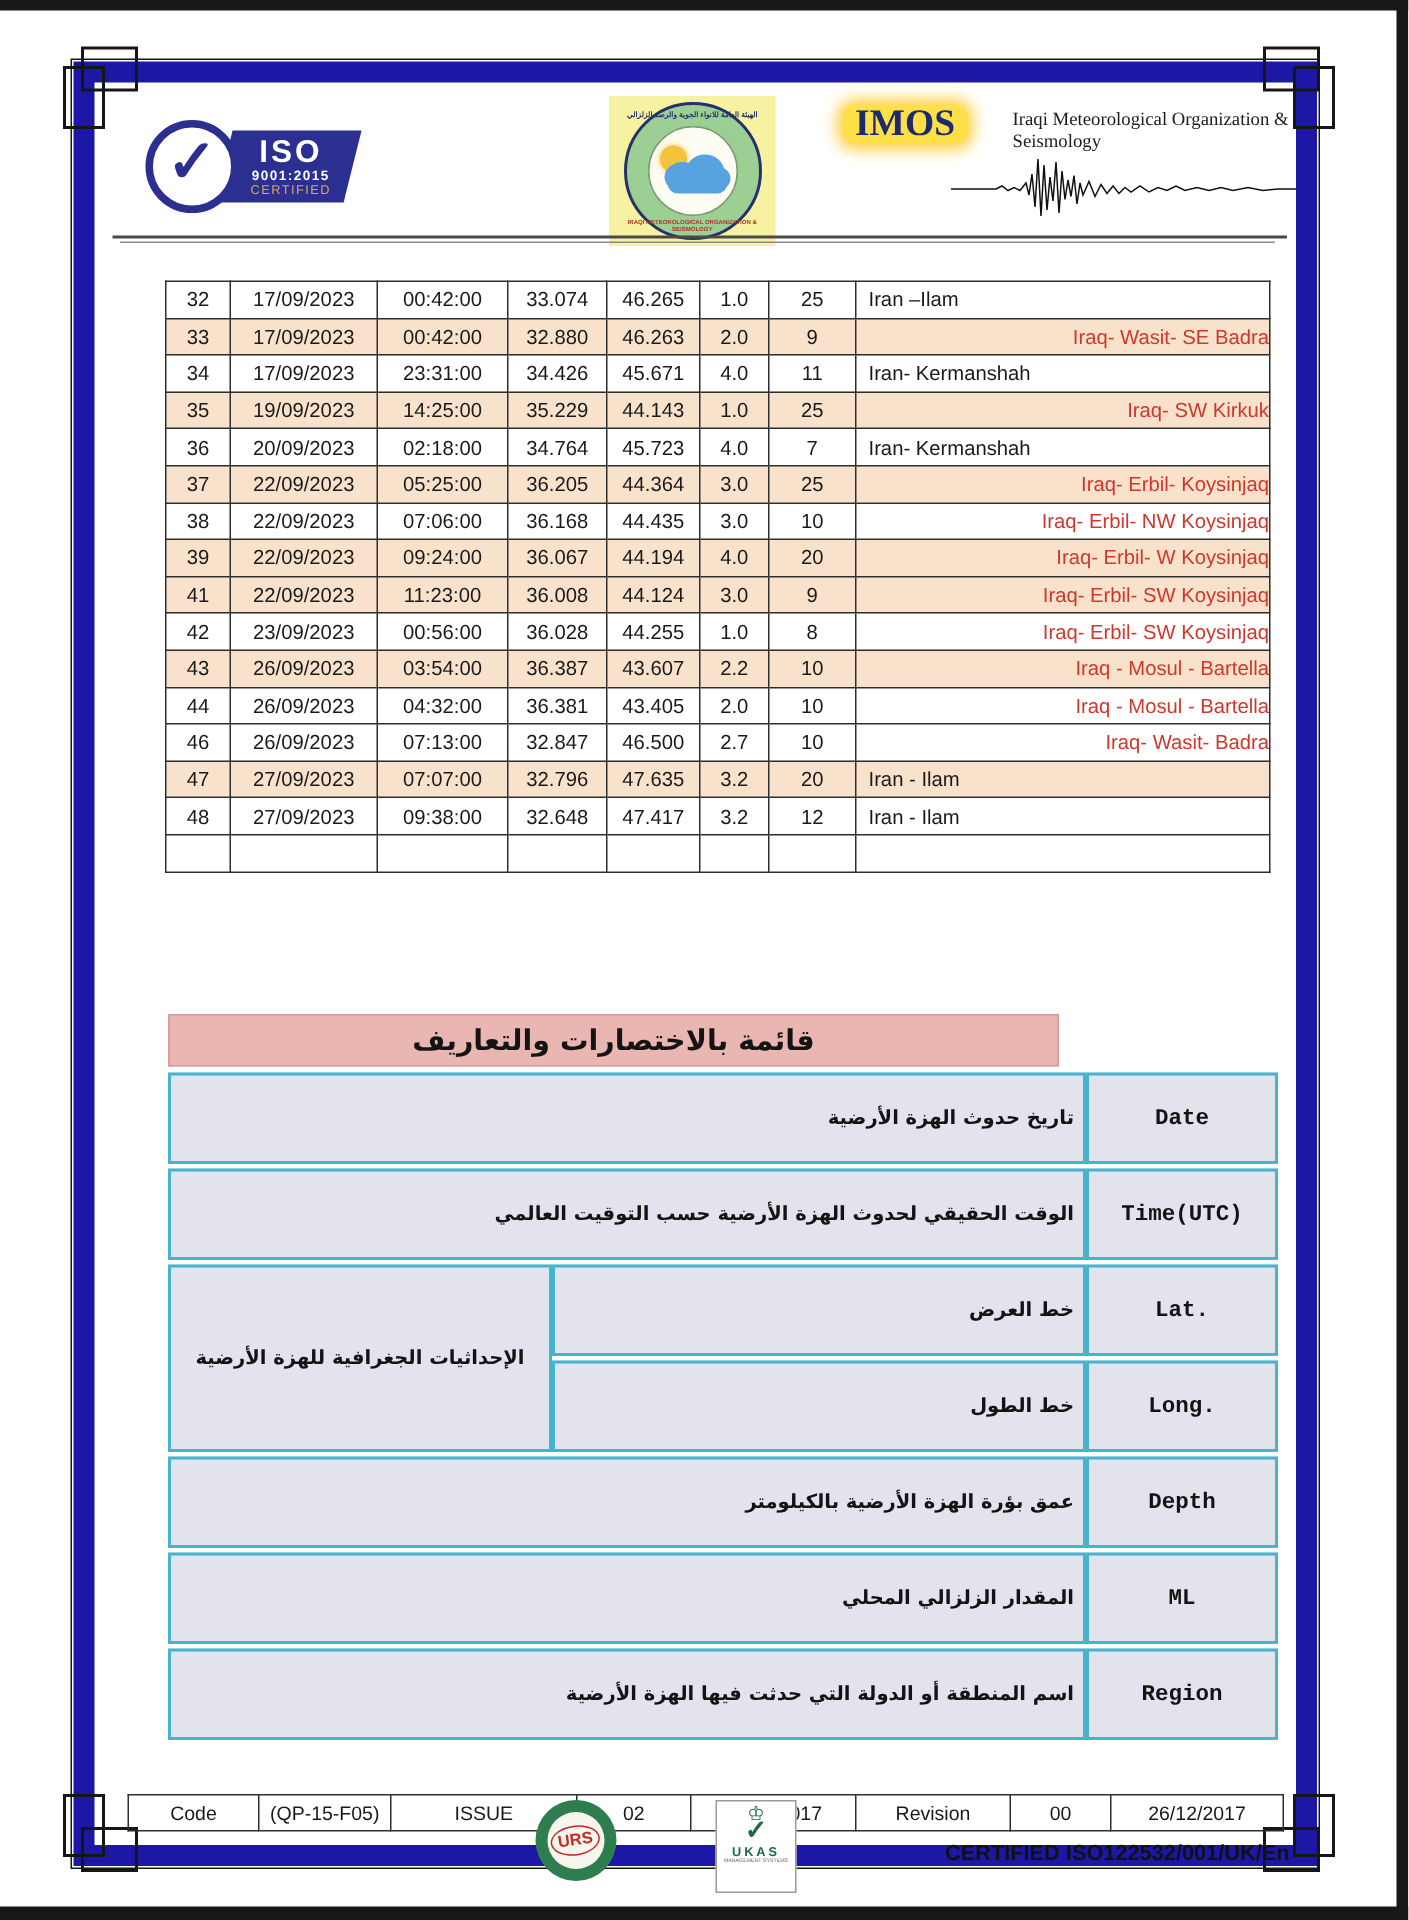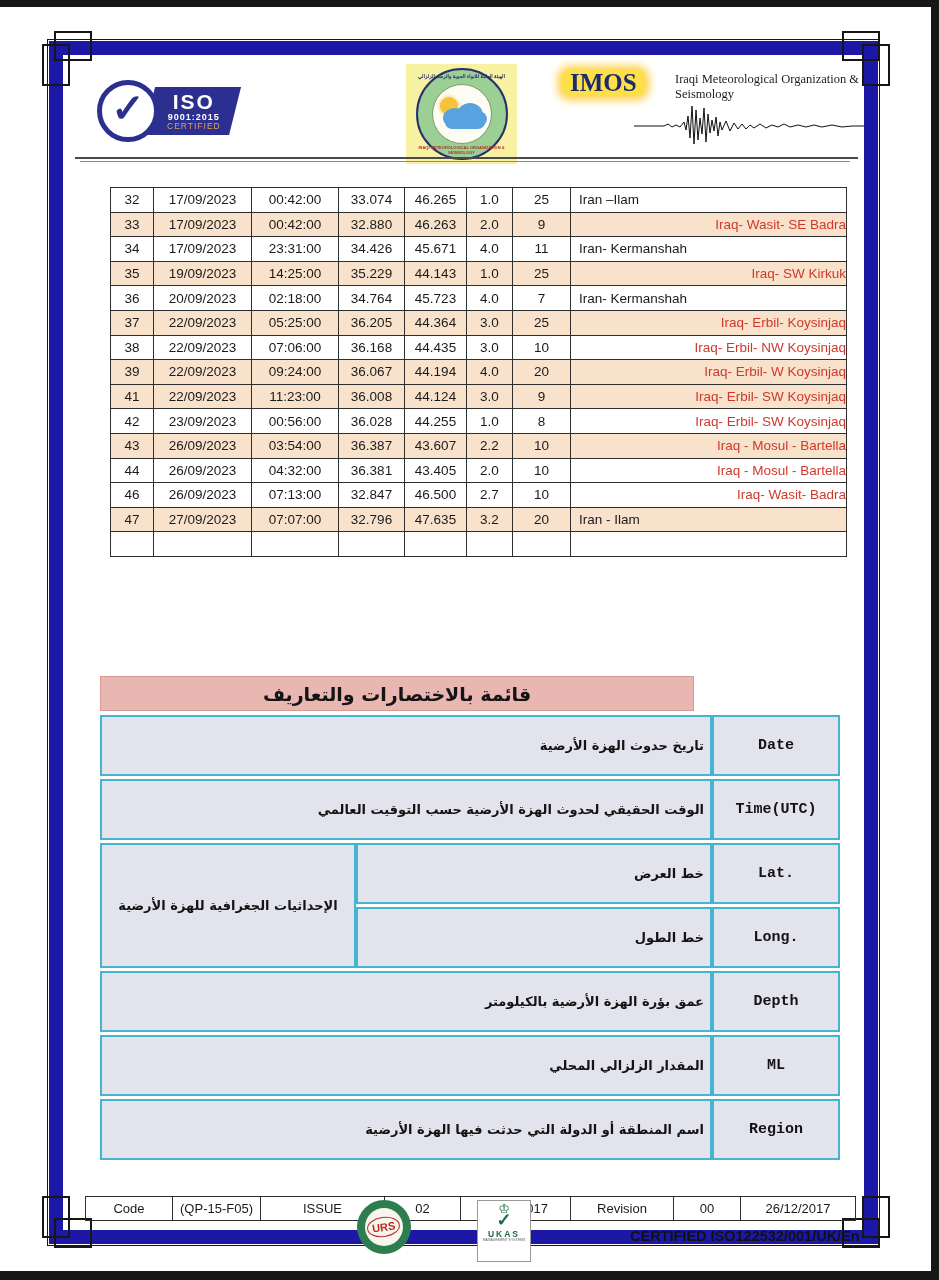--- a/index.html
+++ b/index.html
@@ -54,21 +54,21 @@
   #rule1{left:75px;top:157px;width:783px;height:2px;}
   #rule2{left:80px;top:161px;width:770px;height:1px;background:#8a8a8a;}
   
   #quake-table{position:absolute;left:110px;top:187px;border-collapse:collapse;table-layout:fixed;}
   #quake-table td{border:1.3px solid #2e2e2e;height:23.6px;padding:0;
                   font-size:13.5px;text-align:center;vertical-align:middle;white-space:nowrap;}
   #quake-table td.region{text-align:left;padding-left:8px;}
   #quake-table tr.shade td{background:#f9e2cc;}
   #quake-table tr.iraq td.region{color:#cf382d;text-align:right;}
   
-  #defs{position:absolute;left:100px;top:676px;width:594px;}
+  #defs{position:absolute;left:112px;top:676px;width:594px;}
   #defs-title{height:33px;background:#e9b6b2;border:1px solid #d49c97;
               display:flex;align-items:center;justify-content:center;
               font-family:"DejaVu Sans",sans-serif;font-weight:bold;font-size:19px;color:#141414;}
   #defs-table{border-collapse:separate;border-spacing:0 3px;width:740px;margin-top:1px;}
   #defs-table td{background:#e3e3ed;border:2px solid #45b4cf;height:19px;padding:19px 6px;
                  font-family:"DejaVu Sans",sans-serif;font-weight:bold;font-size:13px;color:#131313;}
   #defs-table td.ar{text-align:right;direction:rtl;}
   #defs-table td.merged{text-align:center;direction:rtl;}
   #defs-table td.en{text-align:center;font-family:Liberation Mono, monospace;font-size:15px;width:112px;}
   
@@ -297,20 +297,30 @@
           <td>47</td>
           <td>27/09/2023</td>
           <td>07:07:00</td>
           <td>32.796</td>
           <td>47.635</td>
           <td>3.2</td>
           <td>20</td>
           <td class="region">Iran - Ilam</td>
         </tr>
         <tr>
+          <td>48</td>
+          <td>27/09/2023</td>
+          <td>09:38:00</td>
+          <td>32.648</td>
+          <td>47.417</td>
+          <td>3.2</td>
+          <td>12</td>
+          <td class="region">Iran - Ilam</td>
+        </tr>
+        <tr>
           <td></td>
           <td></td>
           <td></td>
           <td></td>
           <td></td>
           <td></td>
           <td></td>
           <td class="region"></td>
         </tr>
       </tbody>

